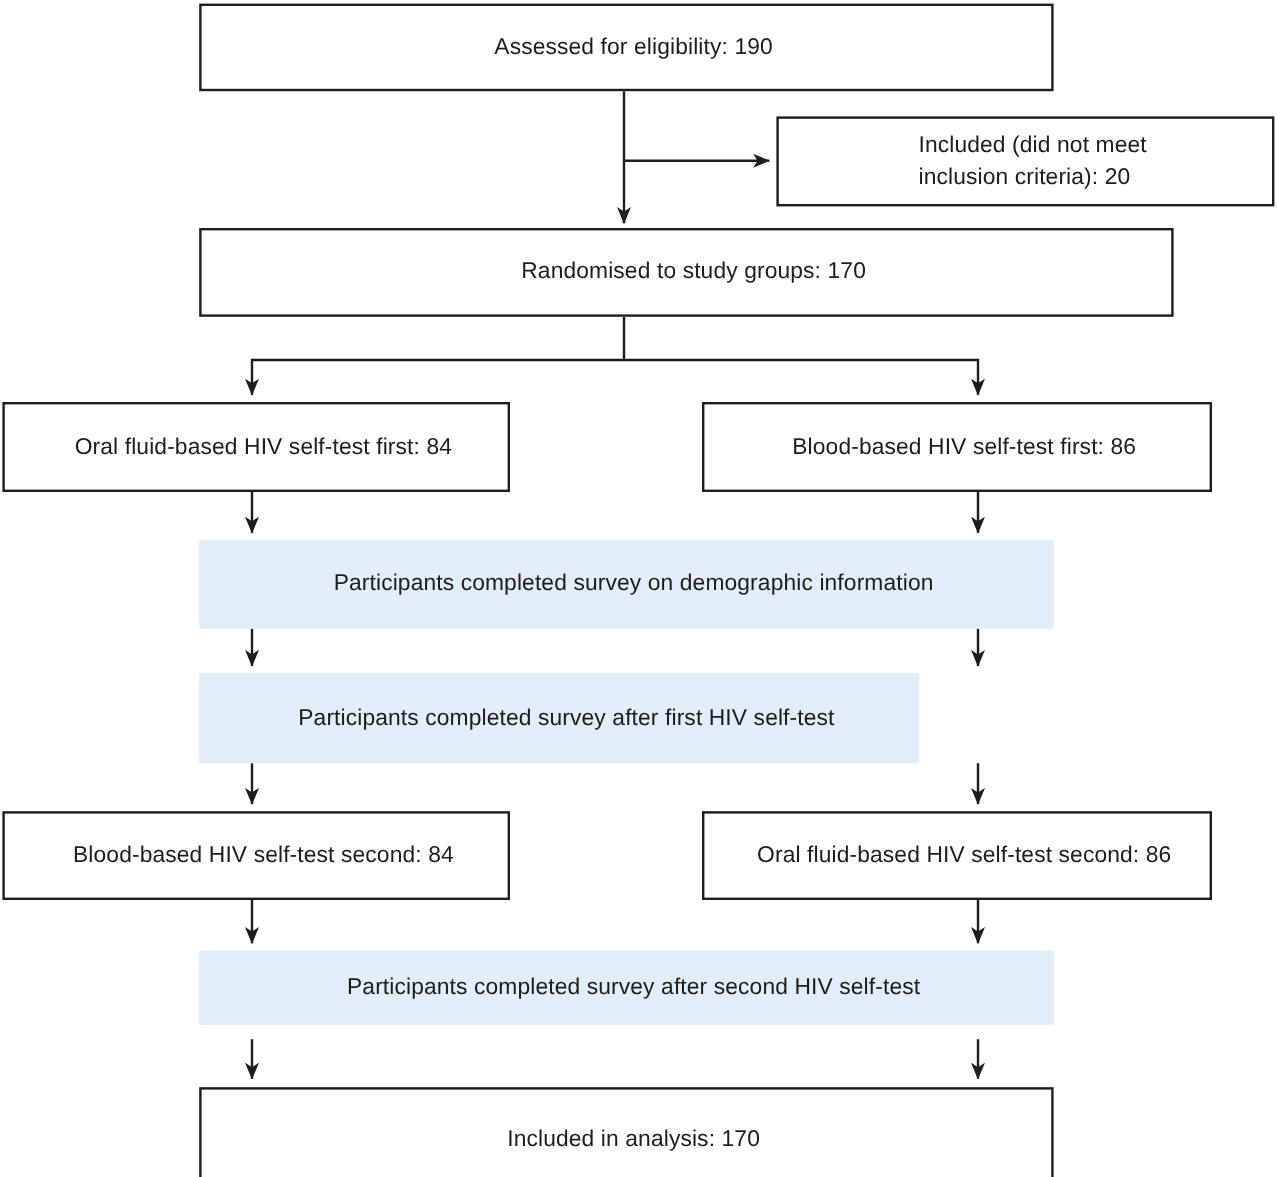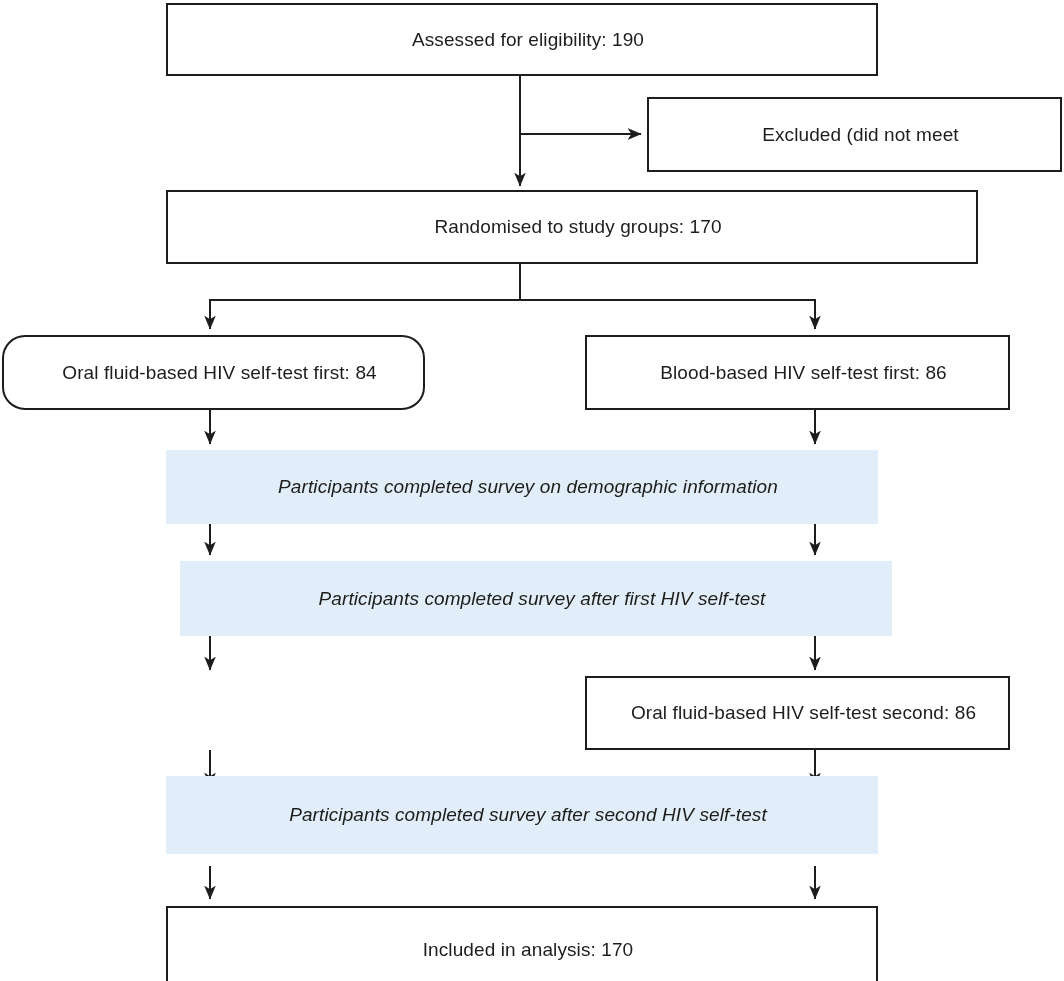--- a/index.html
+++ b/index.html
@@ -31,38 +31,37 @@
     letter-spacing: 0.1px;
     padding-left: 12px;
   }
   .node.outlined {
     background: #ffffff;
     border: 2px solid #1d1d1b;
   }
   .node.highlight {
     background: #e1edf8;
     border: none;
-    font-style: italic;
   }
   .excluded-lines {
     text-align: left;
   }
   .excluded-lines span { display: block; }
 
   
   .n-eligibility   { left: 166px; top: 3px;   width: 712px; height: 73px; }
   .n-excluded      { left: 647px; top: 97px;  width: 415px; height: 75px; }
   .n-randomised    { left: 166px; top: 190px; width: 812px; height: 74px; }
-  .n-oral-first    { left: 2px;   top: 335px; width: 423px; height: 75px; border-radius: 23px; }
+  .n-oral-first    { left: 2px;   top: 335px; width: 423px; height: 75px; }
   .n-blood-first   { left: 585px; top: 335px; width: 425px; height: 75px; text-align: center; }
   .n-survey-demo   { left: 166px; top: 450px; width: 712px; height: 74px; }
-  .n-survey-first  { left: 180px; top: 561px; width: 712px; height: 75px; }
+  .n-survey-first  { left: 166px; top: 561px; width: 600px; height: 75px; }
   .n-blood-second  { left: 2px;   top: 676px; width: 423px; height: 74px; }
   .n-oral-second   { left: 585px; top: 676px; width: 425px; height: 74px; }
-  .n-survey-second { left: 166px; top: 776px; width: 712px; height: 78px; }
+  .n-survey-second { left: 166px; top: 792px; width: 712px; height: 62px; }
   .n-analysis      { left: 166px; top: 906px; width: 712px; height: 87px; }
 </style>
 </head>
 <body>
 
 <div class="diagram">
 
   <svg class="connectors" viewBox="0 0 1064 981" fill="none" xmlns="http://www.w3.org/2000/svg">
     <defs>
       <marker id="arrow" markerUnits="userSpaceOnUse" markerWidth="14" markerHeight="12" viewBox="0 0 12 10" refX="11.5" refY="5" orient="auto">
@@ -93,21 +92,22 @@
     <path d="M210 866 V899" stroke="#1d1d1b" stroke-width="2" marker-end="url(#arrow)"></path>
     <path d="M815 866 V899" stroke="#1d1d1b" stroke-width="2" marker-end="url(#arrow)"></path>
   </svg>
 
   <div class="node outlined n-eligibility">
     <span>Assessed for eligibility: 190</span>
   </div>
 
   <div class="node outlined n-excluded">
     <div class="excluded-lines">
-      <span>Excluded (did not meet</span>
+      <span>Included (did not meet</span>
+      <span>inclusion criteria): 20</span>
     </div>
   </div>
 
   <div class="node outlined n-randomised">
     <span>Randomised to study groups: 170</span>
   </div>
 
   <div class="node outlined n-oral-first">
     <span>Oral fluid-based HIV self-test first: 84</span>
   </div>
@@ -117,20 +117,23 @@
   </div>
 
   <div class="node highlight n-survey-demo">
     <span>Participants completed survey on demographic information</span>
   </div>
 
   <div class="node highlight n-survey-first">
     <span>Participants completed survey after first HIV self-test</span>
   </div>
 
+  <div class="node outlined n-blood-second">
+    <span>Blood-based HIV self-test second: 84</span>
+  </div>
 
   <div class="node outlined n-oral-second">
     <span>Oral fluid-based HIV self-test second: 86</span>
   </div>
 
   <div class="node highlight n-survey-second">
     <span>Participants completed survey after second HIV self-test</span>
   </div>
 
   <div class="node outlined n-analysis">

